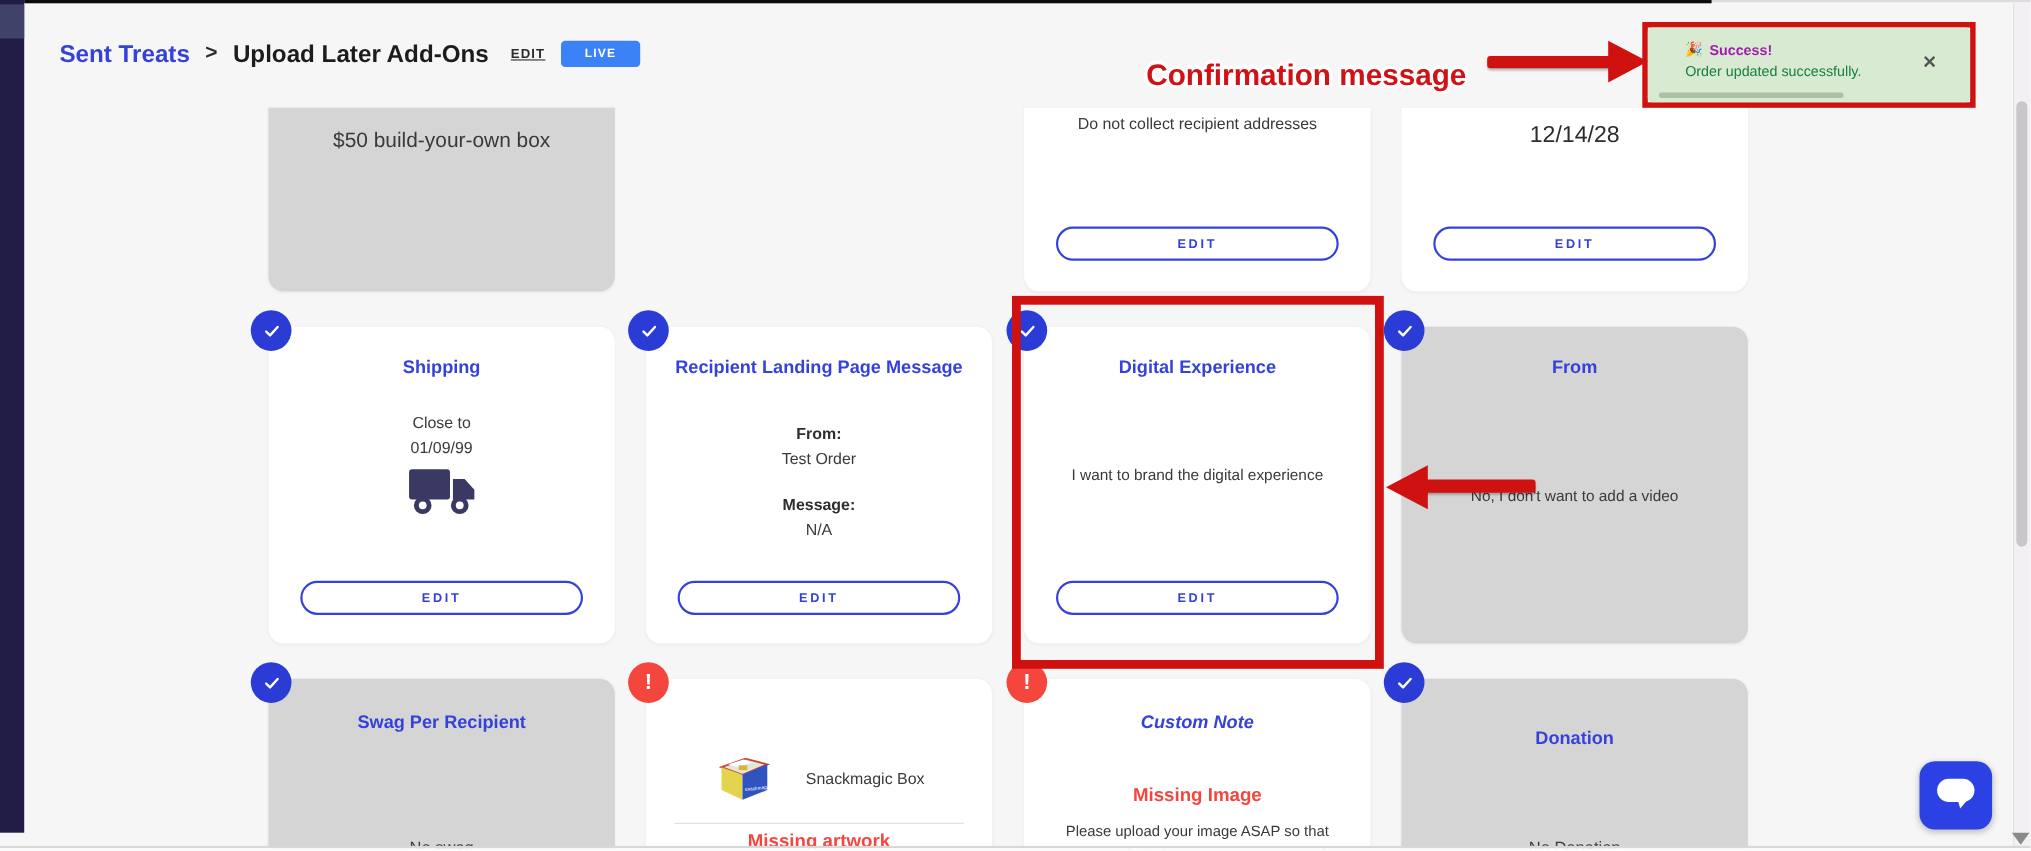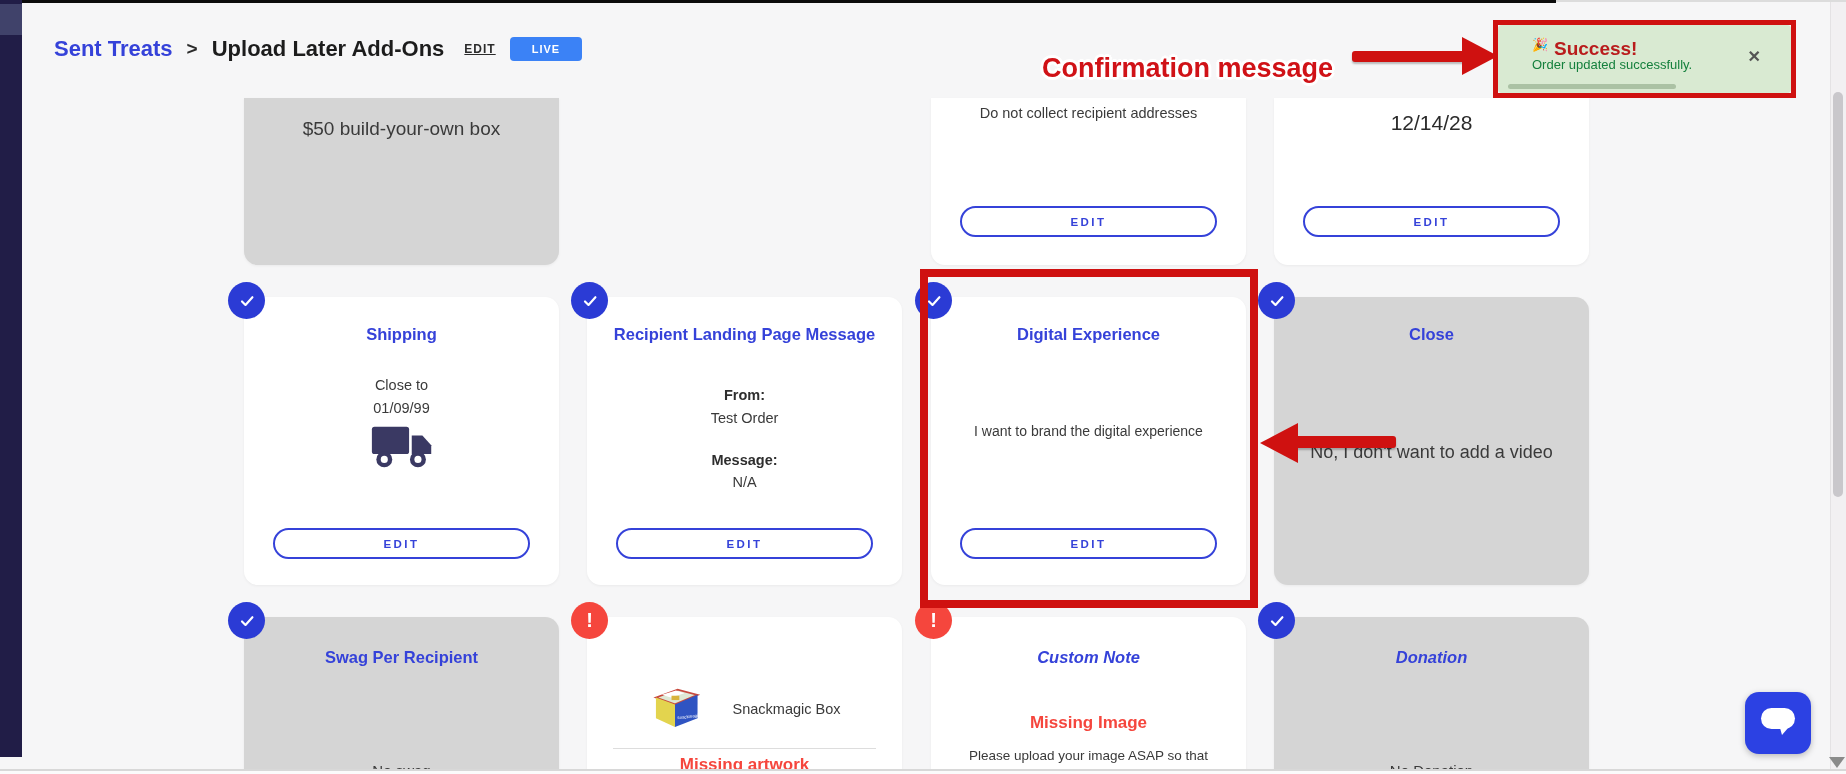--- a/index.html
+++ b/index.html
@@ -24,21 +24,21 @@
   .header { position:absolute; left:54px; top:31px; height:36px; display:flex; align-items:center; gap:14px; z-index:2; }
   .crumb-parent { color:#3542d9; font-size:22px; font-weight:bold; cursor:pointer; }
   .crumb-sep { color:#2b2b2b; font-size:19px; font-weight:bold; }
   .crumb-current { color:#1c1c1c; font-size:22px; font-weight:bold; }
   .edit-link { color:#2b2b2b; font-size:12px; font-weight:bold; letter-spacing:1px; text-decoration:underline; margin-left:6px; cursor:pointer; }
   .live-badge { background:#3b82f6; color:#fff; font-size:11px; font-weight:bold; letter-spacing:1px; border-radius:4px; padding:6px 22px; }
 
   
   .toast-frame { position:absolute; left:1493px; top:20px; width:303px; height:78px; border:5px solid #cf1110; z-index:6; }
   .toast { position:absolute; left:0; top:0; right:0; bottom:0; background:#d9ead2; border-radius:4px; z-index:5; }
-  .toast-title { position:absolute; left:34px; top:13px; font-size:19px; font-weight:bold; color:#b91c1c; }
+  .toast-title { position:absolute; left:34px; top:13px; font-size:13px; font-weight:bold; color:#a21caf; }
   .toast-emoji { position:absolute; left:34px; top:12px; font-size:13px; }
   .toast-title span { margin-left:22px; }
   .toast-msg { position:absolute; left:34px; top:32px; font-size:13px; color:#15803d; }
   .toast-close { position:absolute; right:30px; top:22px; font-size:16px; color:#555; font-weight:bold; cursor:pointer; }
   .toast-progress { position:absolute; left:10px; bottom:4px; width:168px; height:5px; background:#abc2a4; border-radius:3px; }
 
   .callout { position:absolute; font-weight:bold; color:#d01217; white-space:nowrap; z-index:7;
     text-shadow:-2px -2px 0 #fff, 2px -2px 0 #fff, -2px 2px 0 #fff, 2px 2px 0 #fff, 0 3px 0 #fff, 0 -3px 0 #fff, 3px 0 0 #fff, -3px 0 0 #fff; }
   .callout-1 { left:1042px; top:53px; font-size:27px; }
   .callout-2 { left:1398px; top:421px; font-size:26px; }
@@ -183,22 +183,22 @@
     <button class="edit-btn eb-r2">EDIT</button>
   </div>
   <div class="hl-digital"></div>
 
   <div class="badge check b-r2 b-c4">
     <svg width="20" height="20" viewBox="0 0 24 24">
         <path d="M6 12.5l4.2 4.2L18.5 7.5" stroke="#fff" stroke-width="2.6" fill="none" stroke-linecap="round" stroke-linejoin="round"></path>
       </svg>
   </div>
   <div class="card gray r2 c4">
-    <div class="abs card-title" style="top:28px;">Close</div>
-    <div class="abs body-text" style="top:145px; font-size:18px;">No, I don't want to add a video</div>
+    <div class="abs card-title" style="top:28px;">From</div>
+    <div class="abs body-text" style="top:145px; font-size:14px;">No, I don't want to add a video</div>
   </div>
 
   <div class="badge check b-r3 b-c1">
     <svg width="20" height="20" viewBox="0 0 24 24">
         <path d="M6 12.5l4.2 4.2L18.5 7.5" stroke="#fff" stroke-width="2.6" fill="none" stroke-linecap="round" stroke-linejoin="round"></path>
       </svg>
   </div>
   <div class="card gray r3 c1">
     <div class="abs card-title" style="top:31px;">Swag Per Recipient</div>
     <div class="abs body-text" style="top:145px; font-size:15px;">No swag</div>
@@ -234,21 +234,21 @@
     <div class="abs note" style="top:131px;">Please upload your image ASAP so that</div>
     <div class="abs note" style="top:150px;">we can start placing on your recipients!</div>
   </div>
 
   <div class="badge check b-r3 b-c4">
     <svg width="20" height="20" viewBox="0 0 24 24">
         <path d="M6 12.5l4.2 4.2L18.5 7.5" stroke="#fff" stroke-width="2.6" fill="none" stroke-linecap="round" stroke-linejoin="round"></path>
       </svg>
   </div>
   <div class="card gray r3 c4">
-    <div class="abs card-title" style="top:31px;font-style:italic;">Donation</div>
+    <div class="abs card-title" style="top:45px;">Donation</div>
     <div class="abs body-text" style="top:145px; font-size:15px;">No Donation</div>
   </div>
 
   <div class="chat-btn">
     <span>
       <svg width="36" height="30" viewBox="0 0 36 30">
         <rect x="1" y="2" width="34" height="21" rx="10.5" fill="#fff"></rect>
         <polygon points="20,22 28,22 22,29" fill="#fff"></polygon>
       </svg>
     </span>

